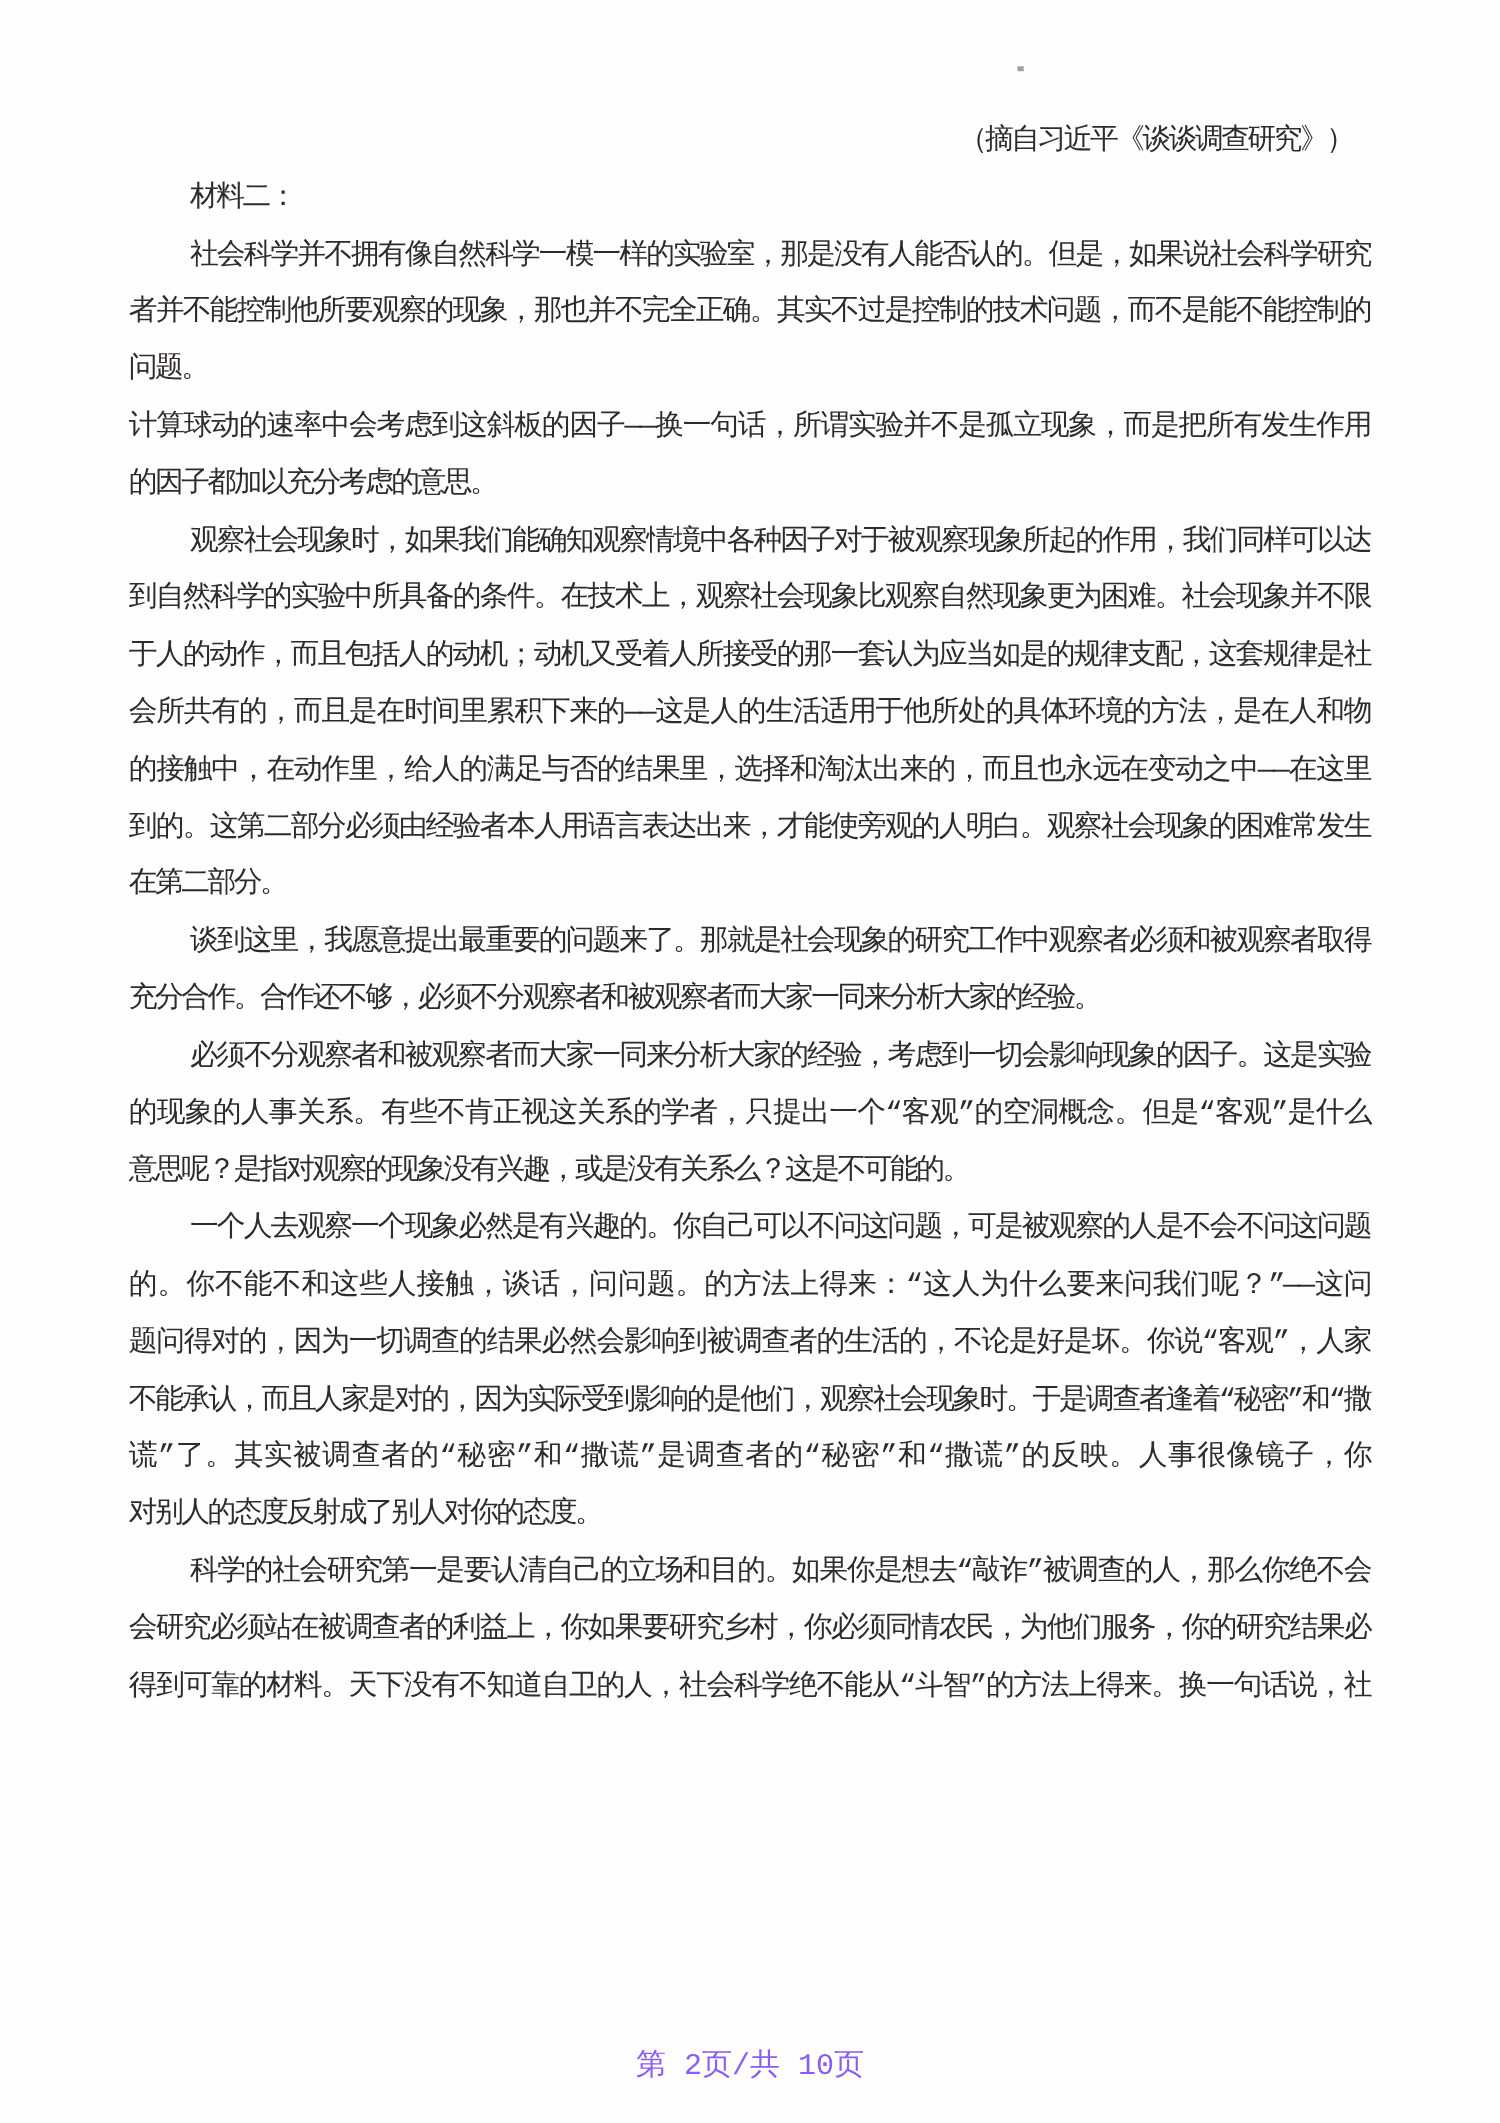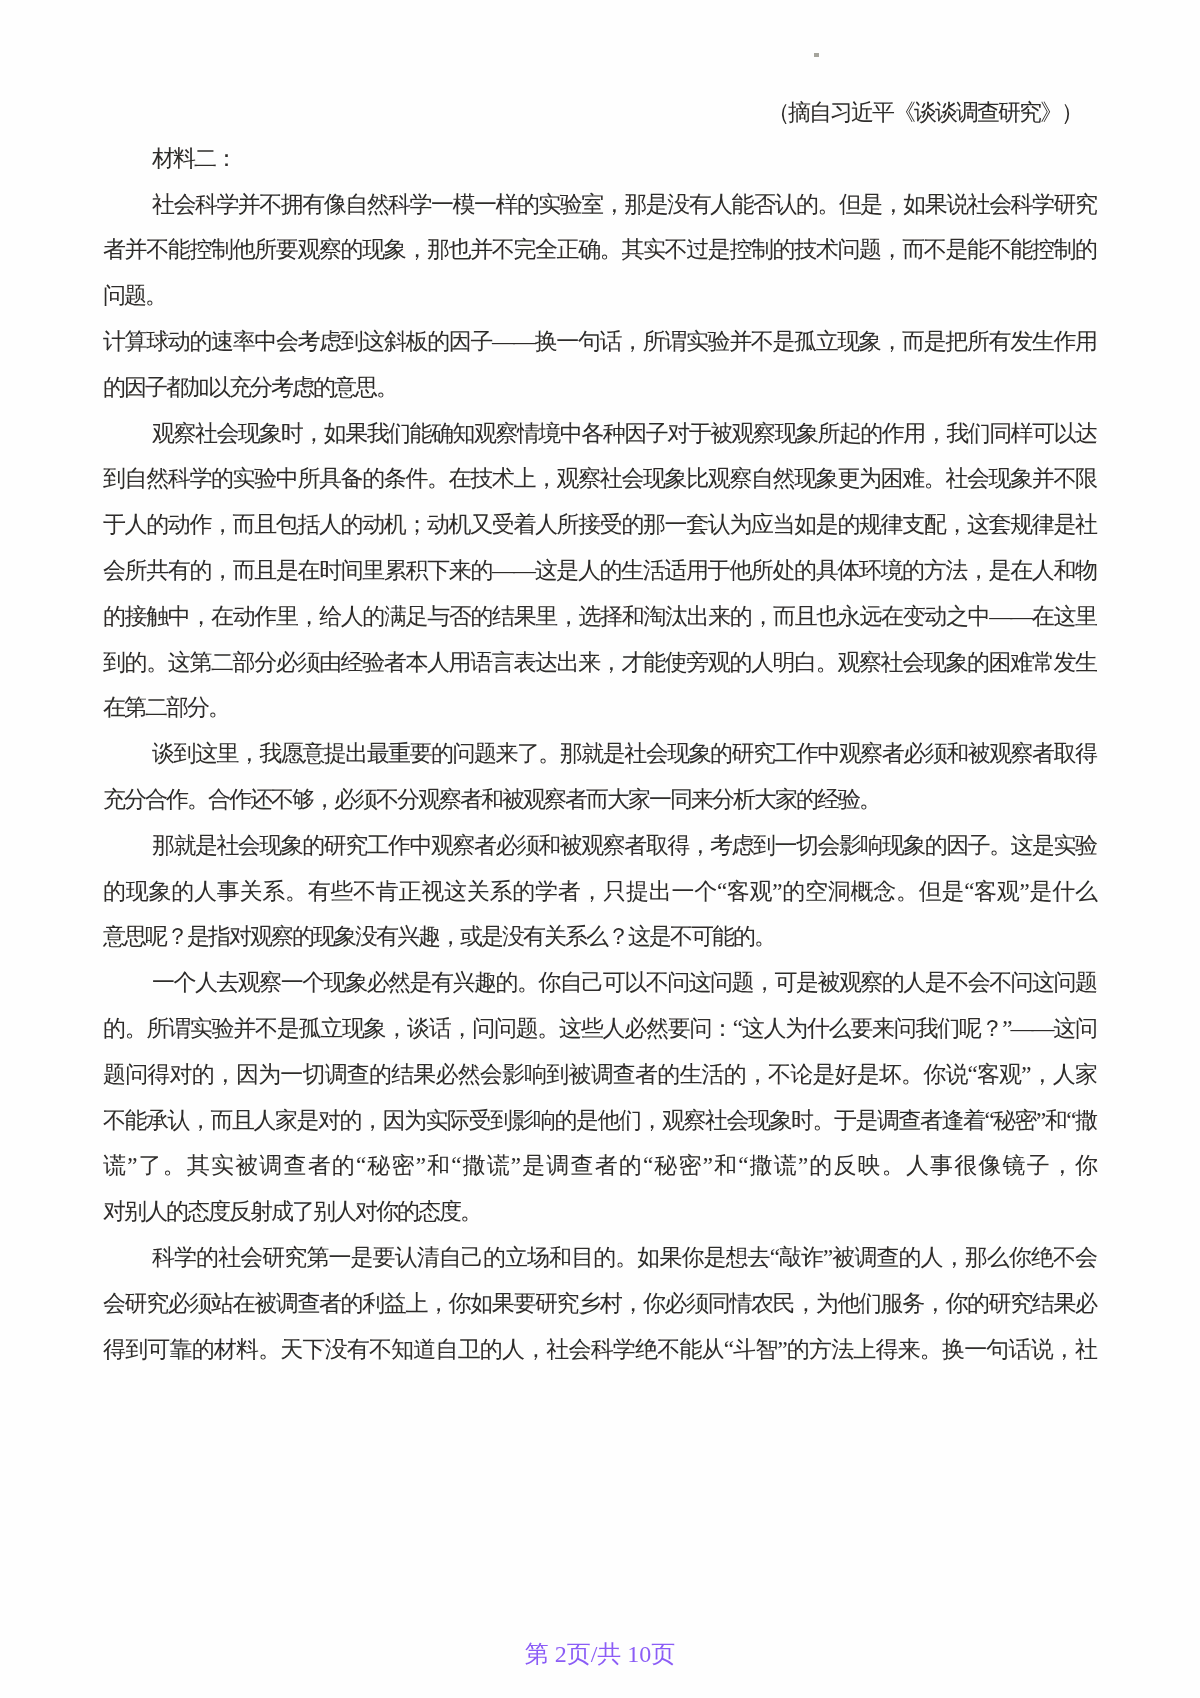--- a/index.html
+++ b/index.html
@@ -6,21 +6,21 @@
     margin: 0;
     padding: 0;
     background: #ffffff;
   }
   .page {
     position: relative;
     width: 1200px;
     height: 1698px;
     background: #fefefe;
     overflow: hidden;
-    font-family: Liberation Serif, serif;
+    font-family: Liberation Mono, monospace;
     color: #2e2c2a;
   }
   .textblock {
     position: absolute;
     left: 103px;
     top: 90px;
     width: 993px;
     font-size: 23px;
     letter-spacing: -2px;
     line-height: 45.8px;
@@ -83,25 +83,25 @@
         <div class="line short">的因子都加以充分考虑的意思。</div>
         <div class="line indent">观察社会现象时，如果我们能确知观察情境中各种因子对于被观察现象所起的作用，我们同样可以达</div>
         <div class="line">到自然科学的实验中所具备的条件。在技术上，观察社会现象比观察自然现象更为困难。社会现象并不限</div>
         <div class="line">于人的动作，而且包括人的动机；动机又受着人所接受的那一套认为应当如是的规律支配，这套规律是社</div>
         <div class="line">会所共有的，而且是在时间里累积下来的——这是人的生活适用于他所处的具体环境的方法，是在人和物</div>
         <div class="line">的接触中，在动作里，给人的满足与否的结果里，选择和淘汰出来的，而且也永远在变动之中——在这里</div>
         <div class="line">到的。这第二部分必须由经验者本人用语言表达出来，才能使旁观的人明白。观察社会现象的困难常发生</div>
         <div class="line short">在第二部分。</div>
         <div class="line indent">谈到这里，我愿意提出最重要的问题来了。那就是社会现象的研究工作中观察者必须和被观察者取得</div>
         <div class="line short">充分合作。合作还不够，必须不分观察者和被观察者而大家一同来分析大家的经验。</div>
-        <div class="line indent">那就是社会现象的研究工作中观察者必须和被观察者取得，考虑到一切会影响现象的因子。这是实验</div>
+        <div class="line indent">必须不分观察者和被观察者而大家一同来分析大家的经验，考虑到一切会影响现象的因子。这是实验</div>
         <div class="line">的现象的人事关系。有些不肯正视这关系的学者，只提出一个“客观”的空洞概念。但是“客观”是什么</div>
         <div class="line short">意思呢？是指对观察的现象没有兴趣，或是没有关系么？这是不可能的。</div>
         <div class="line indent">一个人去观察一个现象必然是有兴趣的。你自己可以不问这问题，可是被观察的人是不会不问这问题</div>
-        <div class="line">的。所谓实验并不是孤立现象，谈话，问问题。这些人必然要问：“这人为什么要来问我们呢？”——这问</div>
+        <div class="line">的。你不能不和这些人接触，谈话，问问题。的方法上得来：“这人为什么要来问我们呢？”——这问</div>
         <div class="line">题问得对的，因为一切调查的结果必然会影响到被调查者的生活的，不论是好是坏。你说“客观”，人家</div>
         <div class="line">不能承认，而且人家是对的，因为实际受到影响的是他们，观察社会现象时。于是调查者逢着“秘密”和“撒</div>
         <div class="line">谎”了。其实被调查者的“秘密”和“撒谎”是调查者的“秘密”和“撒谎”的反映。人事很像镜子，你</div>
         <div class="line short">对别人的态度反射成了别人对你的态度。</div>
         <div class="line indent">科学的社会研究第一是要认清自己的立场和目的。如果你是想去“敲诈”被调查的人，那么你绝不会</div>
         <div class="line">会研究必须站在被调查者的利益上，你如果要研究乡村，你必须同情农民，为他们服务，你的研究结果必</div>
         <div class="line">得到可靠的材料。天下没有不知道自卫的人，社会科学绝不能从“斗智”的方法上得来。换一句话说，社</div>
       </div>
   </div>
   <div class="footer">第 2页/共 10页</div>

